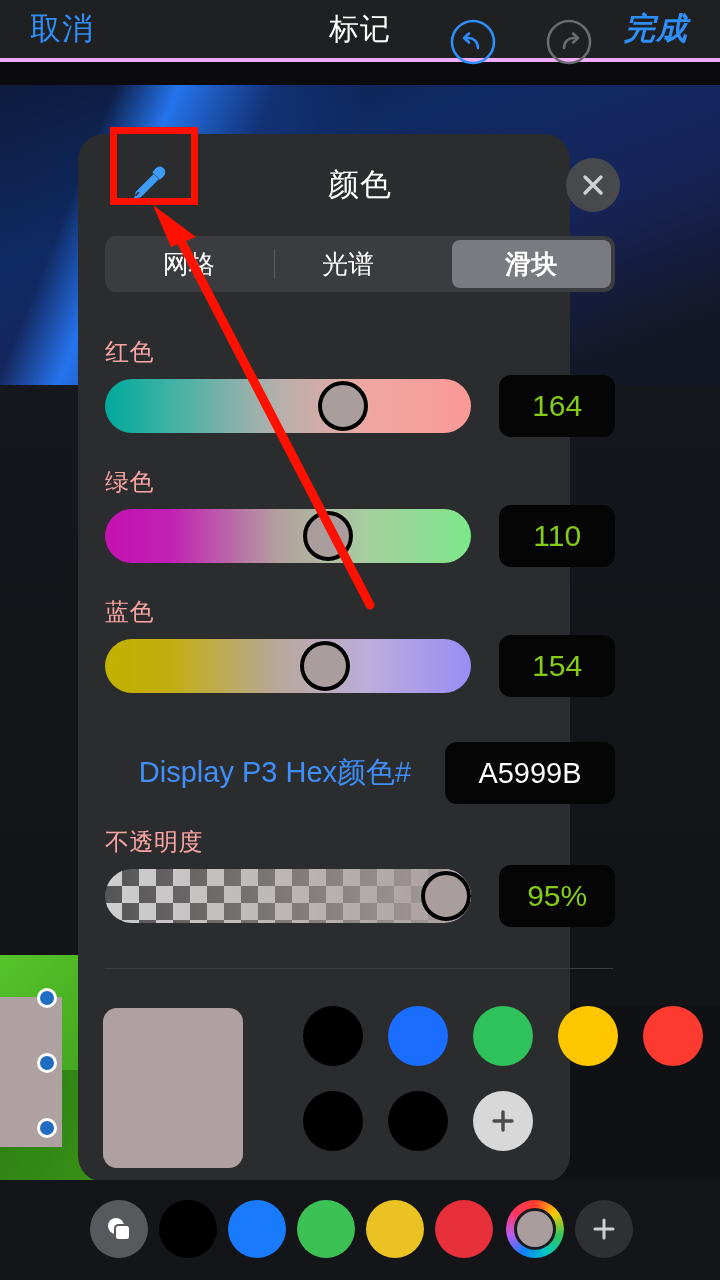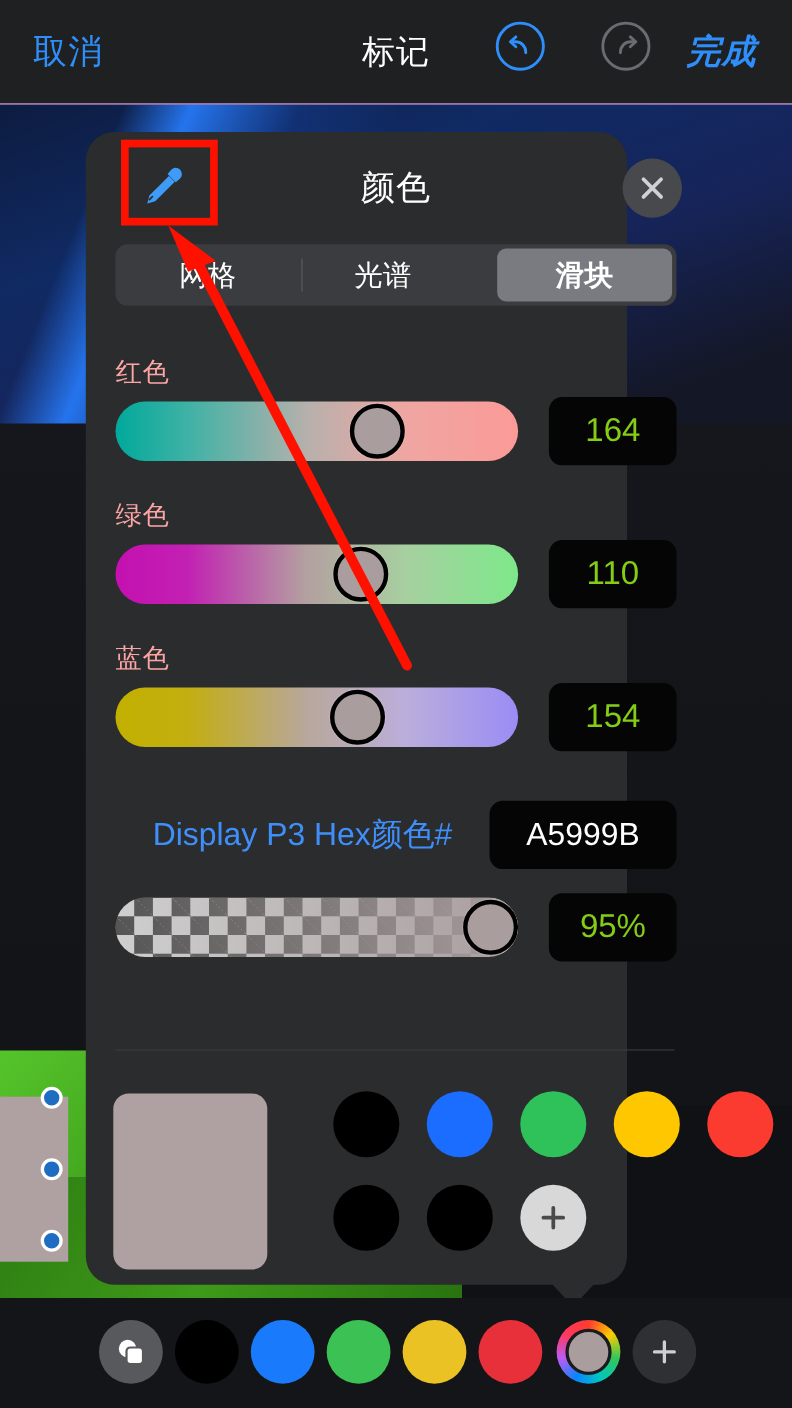--- a/index.html
+++ b/index.html
@@ -12,24 +12,24 @@
   #screen {
     position: relative;
     width: 720px; height: 1280px;
     background: #0b0b0d;
     overflow: hidden;
   }
 
   
   #topbar {
     position: absolute; left: 0; top: 0;
-    width: 720px; height: 95px;
+    width: 720px; height: 62px;
     background: #1f2022;
     display: flex; align-items: center;
-    border-bottom: 1px solid #f0abfc;
+    border-bottom: 4px solid #f0abfc;
   }
   #topbar .nav-btn {
     font-size: 31px; color: #2e8ffa; letter-spacing: 1px;
   }
   #cancel-btn { position: absolute; left: 30px; }
   #done-btn   { position: absolute; right: 32px; font-weight: 600; font-style: italic; }
   #markup-title {
     position: absolute; left: 50%; transform: translateX(-50%);
     font-size: 30px; color: #ffffff; font-weight: 500; letter-spacing: 1px;
   }
@@ -81,21 +81,21 @@
   .shape-handle {
     position: absolute; width: 20px; height: 20px; border-radius: 50%;
     background: #1f6dc2; border: 3px solid #ffffff;
   }
   #handle-top { left: 37px; top: 988px; }
   #handle-mid { left: 37px; top: 1053px; }
   #handle-bot { left: 37px; top: 1118px; }
 
   
   #color-panel {
-    position: absolute; left: 78px; top: 120px;
+    position: absolute; left: 78px; top: 134px;
     width: 492px; height: 1048px;
     background: #2b2c2e;
     border-radius: 26px;
   }
   #panel-tail {
     position: absolute; left: 497px; top: 1162px;
     width: 0; height: 0;
     border-left: 24px solid transparent;
     border-right: 24px solid transparent;
     border-top: 26px solid #2b2c2e;
@@ -351,20 +351,21 @@
         <div class="value-box">154</div>
       </div>
     </div>
 
     <div id="hex-row">
       <div id="hex-label">Display P3 Hex颜色#</div>
       <div id="hex-box">A5999B</div>
     </div>
 
     <div class="slider-row" style="top:692px;">
+      <div class="slider-label">不透明度</div>
       <div class="slider-line">
         <div class="track" id="track-opacity">
           <div id="opacity-overlay"></div>
           <div class="thumb" style="left:93%;"></div>
         </div>
         <div class="value-box">95%</div>
       </div>
     </div>
 
     <div id="panel-divider"></div>

